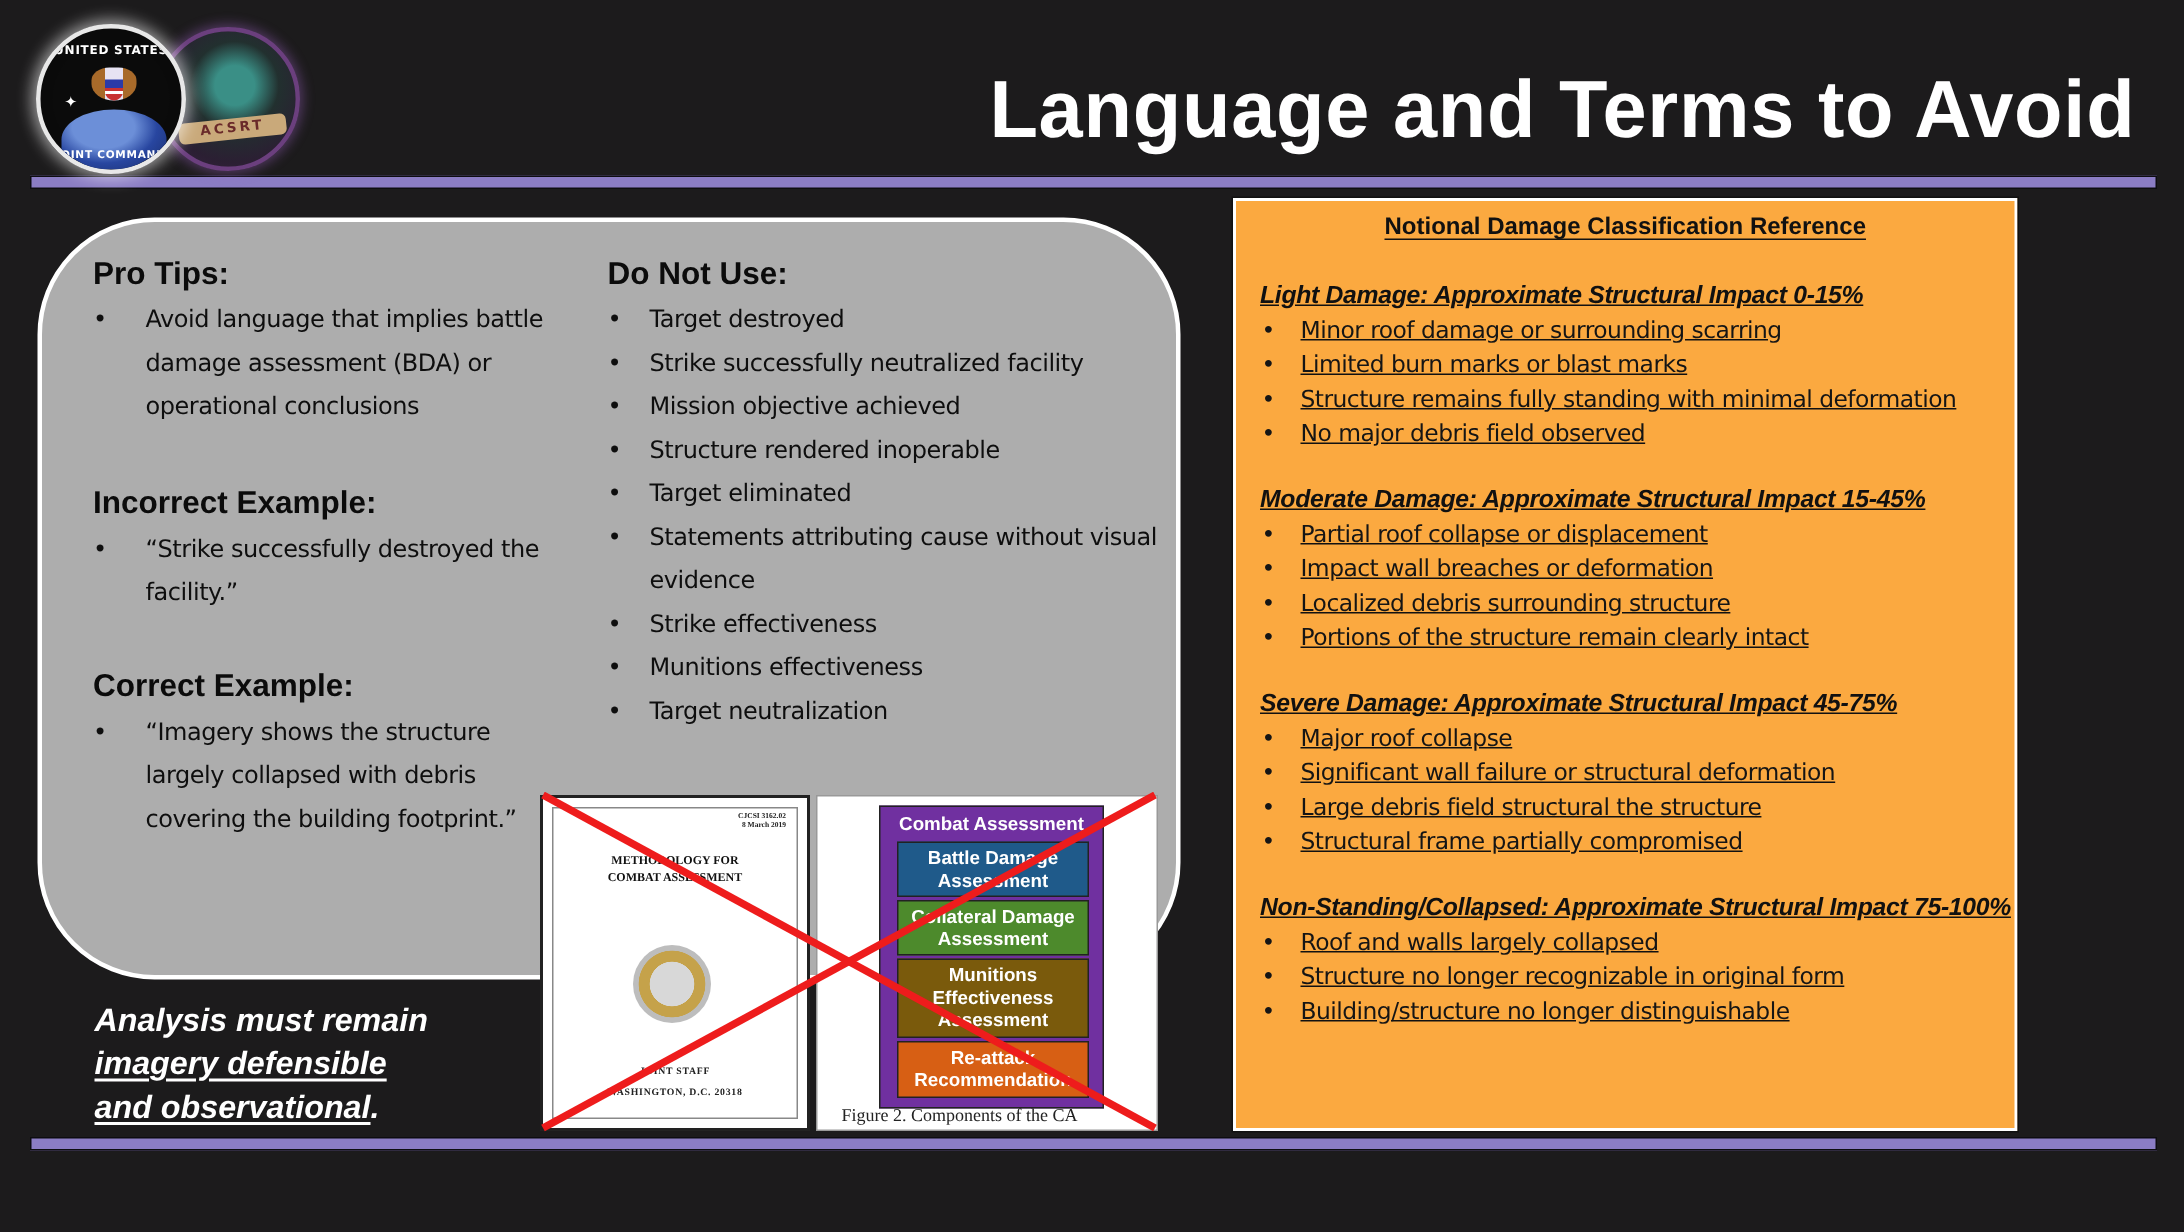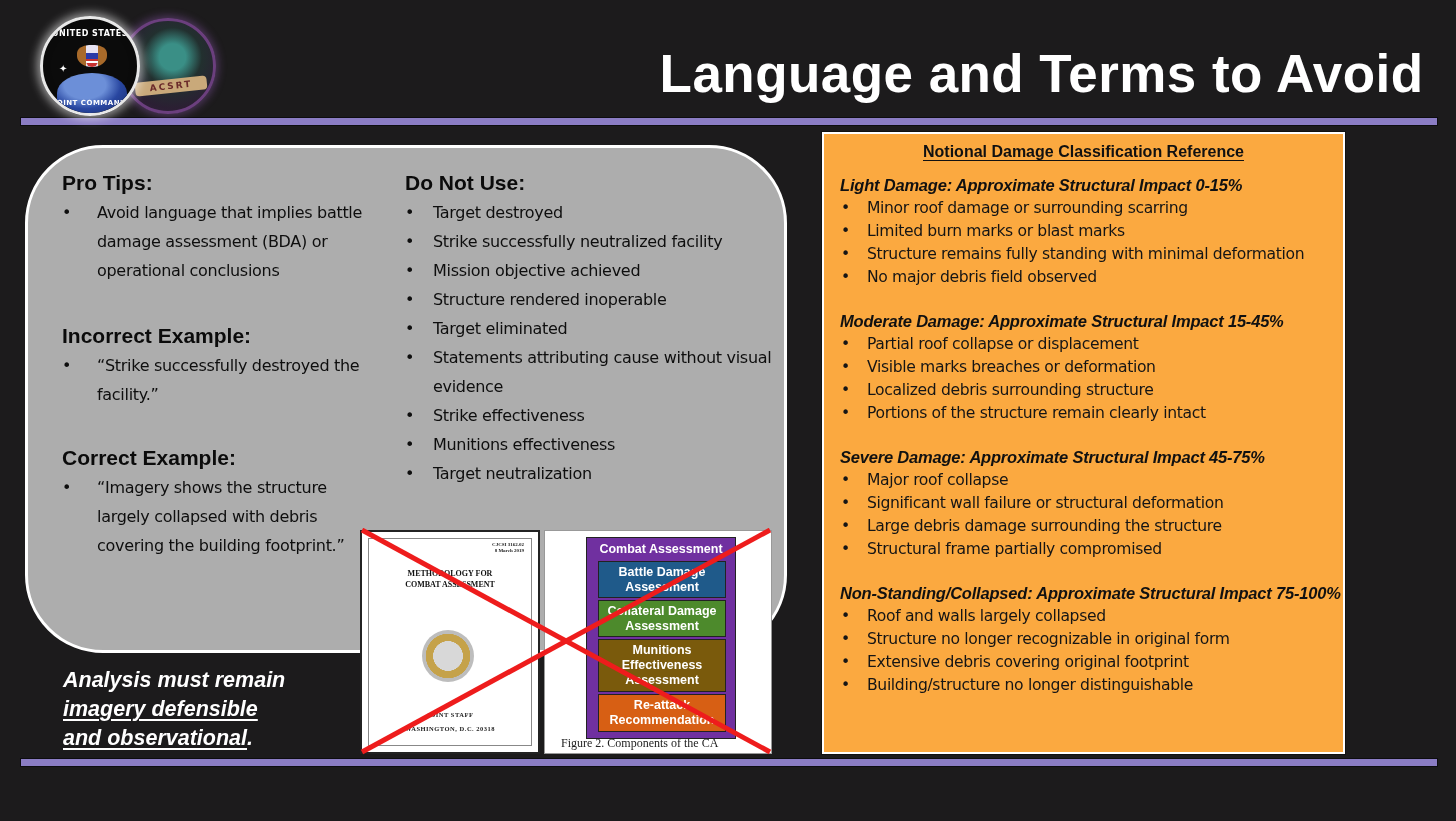--- a/index.html
+++ b/index.html
@@ -1,20 +1,20 @@
 <!DOCTYPE html>
 <html><head>
 <meta charset="utf-8">
 <style>
   * { box-sizing: border-box; margin: 0; padding: 0; }
   html, body { width: 1456px; height: 821px; overflow: hidden; background: #1c1b1c; }
   body { position: relative; font-family: "DejaVu Sans", "Liberation Sans", sans-serif; color: #111; }
 
   .logos { position: absolute; left: 22px; top: 10px; width: 190px; height: 112px; }
-  .seal { position: absolute; border-radius: 50%; margin-left: 16px; }
+  .seal { position: absolute; border-radius: 50%; }
   .seal-usspace { left: 2px; top: 6px; width: 100px; height: 100px; background: radial-gradient(circle at 50% 50%, #0b0b0b 0 58%, #0a0a0a 59% 100%); border: 3px solid #e8e8e8; box-shadow: 0 0 10px 3px rgba(255,255,255,0.55); z-index: 2; overflow: hidden; }
   .seal-usspace .ring-text { position: absolute; left: 0; right: 0; top: 10px; text-align: center; font-size: 8px; font-weight: bold; color: #fff; letter-spacing: 0.5px; }
   .seal-usspace .ring-text-bottom { top: auto; bottom: 6px; font-size: 7px; }
   .seal-usspace .eagle { position: absolute; left: 34px; top: 26px; width: 30px; height: 22px; background: linear-gradient(90deg, #a86a2a 0 30%, #e7e3f3 30% 70%, #a86a2a 70%); border-radius: 40% 40% 50% 50%; }
   .seal-usspace .shield { position: absolute; left: 43px; top: 34px; width: 12px; height: 14px; background: linear-gradient(#2a3aa8 0 40%, #c83232 40% 55%, #fff 55% 70%, #c83232 70%); border-radius: 0 0 6px 6px; }
   .seal-usspace .globe { position: absolute; left: 14px; top: 54px; width: 70px; height: 40px; border-radius: 50% 50% 0 0; background: radial-gradient(ellipse at 40% 30%, #6c8fd8 0 35%, #2846a0 60%, #182a66 100%); }
   .seal-usspace .star { position: absolute; left: 16px; top: 44px; color: #fff; font-size: 10px; }
   .seal-acsrt { left: 82px; top: 8px; width: 96px; height: 96px; background: radial-gradient(circle at 55% 40%, #3a8f86 0 18%, #22302f 40%, #2b1f33 70%, #3a2346 100%); border: 3px solid #6b3f7e; box-shadow: 0 0 8px 2px rgba(160,100,200,0.4); z-index: 1; }
   .seal-acsrt .banner { position: absolute; left: 12px; top: 58px; width: 72px; height: 14px; background: #c9a97a; border-radius: 4px; transform: rotate(-6deg); font-size: 9px; font-weight: bold; color: #6a2a2a; text-align: center; line-height: 14px; letter-spacing: 2px; }
 
@@ -56,21 +56,21 @@
   .fig .b1 { top: 23px; height: 37px; background: #1f5a8a; }
   .fig .b2 { top: 62px; height: 37px; background: #4d8a2c; }
   .fig .b3 { top: 101px; height: 53px; background: #7a5a0c; }
   .fig .b4 { top: 156px; height: 38px; background: #d75f14; }
   .fig .caption { position: absolute; left: 16px; bottom: 2px; font-family: "Liberation Serif", serif; font-size: 12px; color: #222; white-space: nowrap; }
 
   .xmark { position: absolute; left: 358px; top: 528px; width: 418px; height: 228px; pointer-events: none; }
 
   .ref-panel { position: absolute; left: 822px; top: 132px; width: 523px; height: 622px; background: #fba940; border: 2px solid #ffffff; outline: 1px solid #111; }
   .ref-title { position: absolute; left: 0; right: 0; top: 9px; text-align: center; font-family: "Liberation Sans", sans-serif; font-weight: bold; font-size: 16px; color: #111; text-decoration: underline; text-underline-offset: 3px; }
-  .ref-body { position: absolute; left: 16px; top: 40px; width: 545px; }
+  .ref-body { position: absolute; left: 16px; top: 52px; width: 545px; text-decoration: underline; }
   .cat-head { font-family: "Liberation Sans", sans-serif; font-weight: bold; font-style: italic; font-size: 16.5px; line-height: 23px; color: #111; letter-spacing: -0.2px; }
   .cat-list { list-style: none; margin-bottom: 21px; }
   .cat-list li { position: relative; padding-left: 27px; font-family: "DejaVu Sans", sans-serif; font-size: 15.6px; line-height: 23px; color: #151515; letter-spacing: -0.35px; }
   .cat-list li::before { content: "•"; position: absolute; left: 1px; top: 0; }
 </style>
 </head>
 <body>
 
 <div class="logos">
   <div class="seal seal-acsrt">
@@ -172,32 +172,31 @@
     <div class="cat-head">Light Damage: Approximate Structural Impact 0-15%</div>
     <ul class="cat-list">
       <li>Minor roof damage or surrounding scarring</li>
       <li>Limited burn marks or blast marks</li>
       <li>Structure remains fully standing with minimal deformation</li>
       <li>No major debris field observed</li>
     </ul>
     <div class="cat-head">Moderate Damage: Approximate Structural Impact 15-45%</div>
     <ul class="cat-list">
       <li>Partial roof collapse or displacement</li>
-      <li>Visible marks breaches or deformation</li>
+      <li>Impact wall breaches or deformation</li>
       <li>Localized debris surrounding structure</li>
       <li>Portions of the structure remain clearly intact</li>
     </ul>
     <div class="cat-head">Severe Damage: Approximate Structural Impact 45-75%</div>
     <ul class="cat-list">
       <li>Major roof collapse</li>
       <li>Significant wall failure or structural deformation</li>
-      <li>Large debris damage surrounding the structure</li>
+      <li>Large debris field structural the structure</li>
       <li>Structural frame partially compromised</li>
     </ul>
     <div class="cat-head">Non-Standing/Collapsed: Approximate Structural Impact 75-100%</div>
     <ul class="cat-list">
       <li>Roof and walls largely collapsed</li>
       <li>Structure no longer recognizable in original form</li>
-      <li>Extensive debris covering original footprint</li>
       <li>Building/structure no longer distinguishable</li>
     </ul>
   </div>
 </div>
 
 </body></html>

